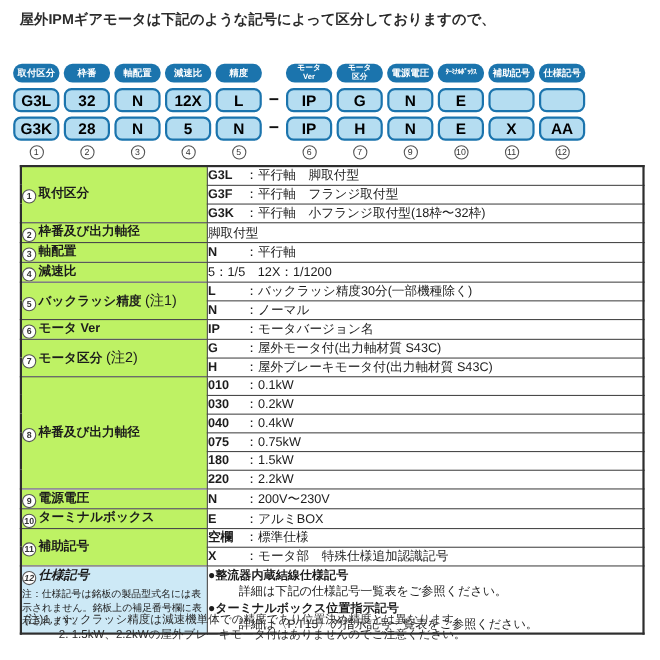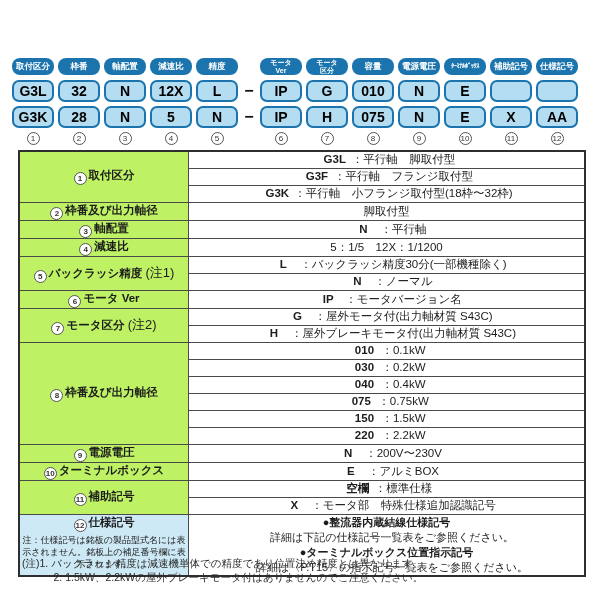--- a/index.html
+++ b/index.html
@@ -29,43 +29,44 @@
   .dash{height:22px;display:flex;align-items:center;justify-content:center;
     font-size:16px;font-weight:bold;color:#111;}
   .numrow{margin-top:3px;height:14px;display:flex;align-items:center;justify-content:center;}
   .circ{display:inline-flex;width:13px;height:13px;box-sizing:border-box;
     border:1px solid #555;border-radius:50%;align-items:center;justify-content:center;
     font-size:8px;color:#333;background:#fff;}
   
   .spec-wrap{position:absolute;top:150px;left:18px;}
   table.spec{border-collapse:collapse;table-layout:fixed;width:568px;
     border:2px solid #2e2e2e;}
-  table.spec td{border:1px solid #4a4a4a;padding:0;overflow:hidden;text-align:center;}
+  table.spec td{border:1px solid #4a4a4a;padding:0;overflow:hidden;}
   table.spec tr{height:17px;}
   td.lbl{width:168px;background:#bef264;font-size:11.5px;font-weight:bold;
     padding-left:6px;vertical-align:middle;}
   td.lbl .note{font-size:13px;font-weight:normal;}
   td.val{background:#fff;font-size:11.5px;padding-left:8px;vertical-align:middle;
     white-space:nowrap;}
   td.val .code{display:inline-block;min-width:34px;font-weight:bold;}
   tr.tall{height:62px;}
   td.lbl12{width:168px;background:#cde9f6;vertical-align:top;padding:3px 4px 0 6px;}
-  td.lbl12 .ttl{font-size:11.5px;font-weight:bold;}
+  td.lbl12 .ttl{font-size:11.5px;font-weight:bold;font-style:italic;}
   td.lbl12 .lnote{font-size:9px;font-weight:normal;line-height:1.35;margin-top:2px;color:#222;}
   td.val12{background:#fff;vertical-align:top;padding:3px 6px 0 8px;font-size:11px;}
-  td.val12 .btitle{font-weight:bold;}
-  td.val12 .bdetail{padding-left:11px;}
+  td.val12 .btitle{font-weight:bold;font-family:Liberation Mono, monospace;}
+  td.val12 .bdetail{padding-left:28px;}
   
   .footnotes{position:absolute;top:556px;left:22px;font-size:10.5px;line-height:1.35;color:#2b2b2b;text-align:right;}
   .footnotes .fn2{margin-left:22px;}
 </style>
 </head>
 <body>
 
 <div class="intro">
+  <div>屋外IPMギアモータは下記のような記号によって区分しておりますので、</div>
 </div>
 
 <div class="diagram">
   <div class="dcol">
     <div class="badge">取付区分</div>
     <div class="ccell r1">G3L</div>
     <div class="ccell r2">G3K</div>
     <div class="numrow">
         <span class="circ">1</span>
       </div>
@@ -123,28 +124,20 @@
       <span>モータ</span>
       <span>区分</span>
     </div>
     <div class="ccell r1">G</div>
     <div class="ccell r2">H</div>
     <div class="numrow">
         <span class="circ">7</span>
       </div>
   </div>
   <div class="dcol">
-    <div class="badge">容量</div>
-    <div class="ccell r1">010</div>
-    <div class="ccell r2">075</div>
-    <div class="numrow">
-        <span class="circ">8</span>
-      </div>
-  </div>
-  <div class="dcol">
     <div class="badge">電源電圧</div>
     <div class="ccell r1">N</div>
     <div class="ccell r2">N</div>
     <div class="numrow">
         <span class="circ">9</span>
       </div>
   </div>
   <div class="dcol">
     <div class="badge tiny">ﾀｰﾐﾅﾙﾎﾞｯｸｽ</div>
     <div class="ccell r1">E</div>
@@ -229,21 +222,21 @@
   <tr>
           <td class="val"><span class="code">030</span><span>：0.2kW</span></td>
         </tr>
   <tr>
           <td class="val"><span class="code">040</span><span>：0.4kW</span></td>
         </tr>
   <tr>
           <td class="val"><span class="code">075</span><span>：0.75kW</span></td>
         </tr>
   <tr>
-          <td class="val"><span class="code">150</span><span>：1.5kW</span></td>
+          <td class="val"><span class="code">180</span><span>：1.5kW</span></td>
         </tr>
   <tr>
           <td class="val"><span class="code">220</span><span>：2.2kW</span></td>
         </tr>
 
   <tr>
     <td class="lbl"><span class="circ" style="margin-right: 2px; vertical-align: -2px;">9</span><span>電源電圧</span></td>
     <td class="val"><span class="code">N</span><span>：200V〜230V</span></td>
   </tr>
 

